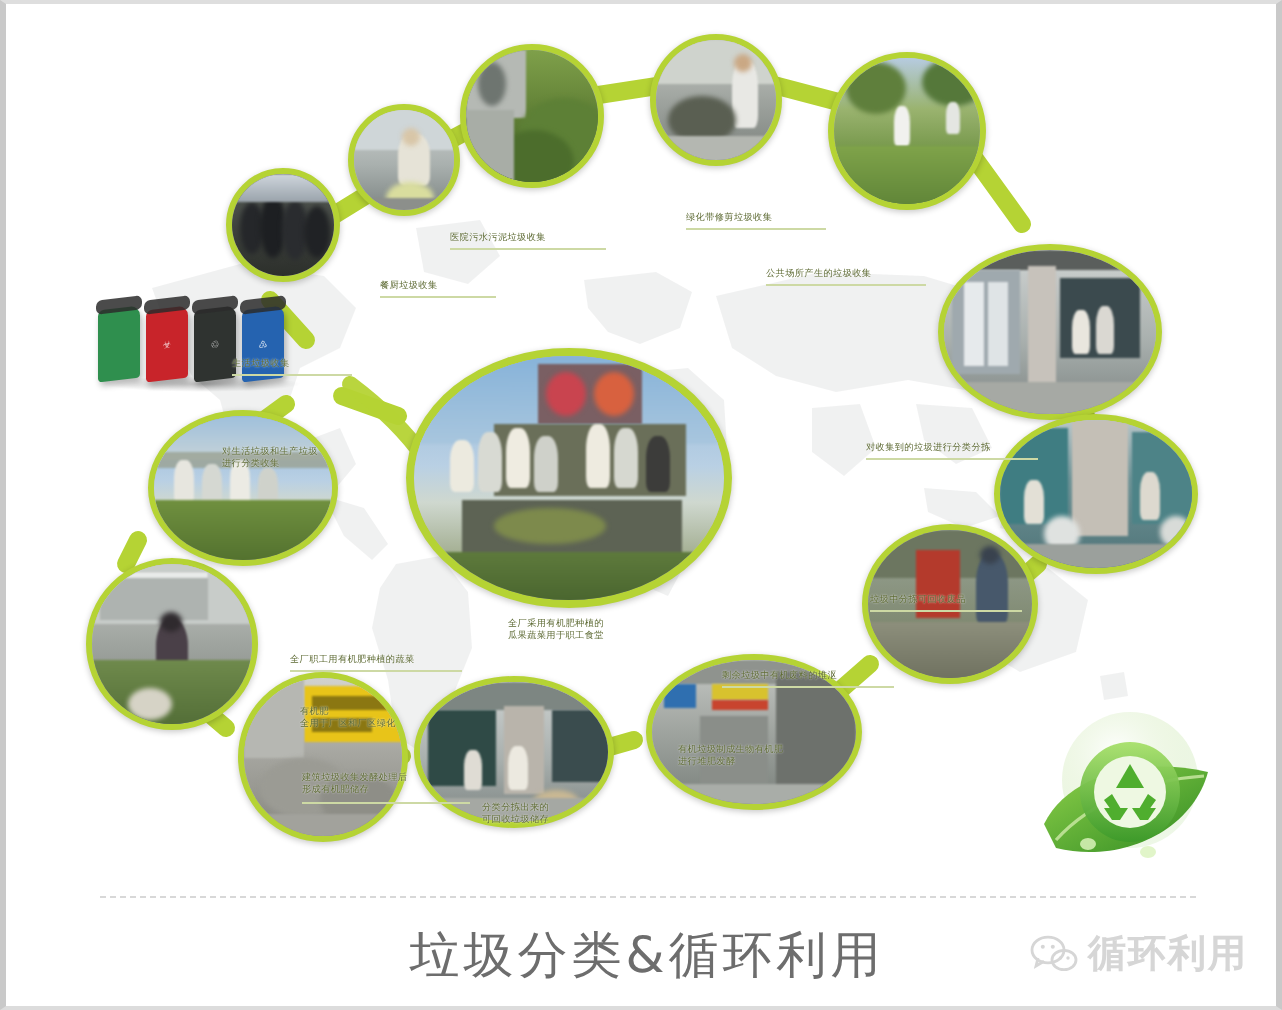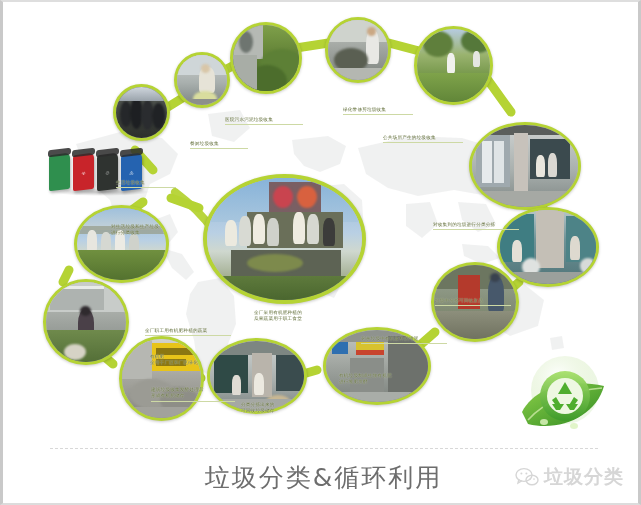--- a/index.html
+++ b/index.html
@@ -388,16 +388,16 @@
   <div id="watermark">
     <svg width="24" height="20" viewBox="0 0 24 20">
       <ellipse cx="9" cy="8" rx="8" ry="6.4" fill="none" stroke="#d6d6d6" stroke-width="1.4"></ellipse>
       <path d="M4,12 L3,16 L7,13.6" fill="none" stroke="#d6d6d6" stroke-width="1.4"></path>
       <circle cx="6.4" cy="6.4" r="1" fill="#d6d6d6"></circle>
       <circle cx="11.4" cy="6.4" r="1" fill="#d6d6d6"></circle>
       <ellipse cx="17" cy="13" rx="6" ry="4.8" fill="none" stroke="#d6d6d6" stroke-width="1.4"></ellipse>
       <circle cx="15.2" cy="12" r=".85" fill="#d6d6d6"></circle>
       <circle cx="19" cy="12" r=".85" fill="#d6d6d6"></circle>
     </svg>
-    <span>垃圾分类</span>
+    <span>循环利用</span>
   </div>
 
 </div>
 
 </body></html>

